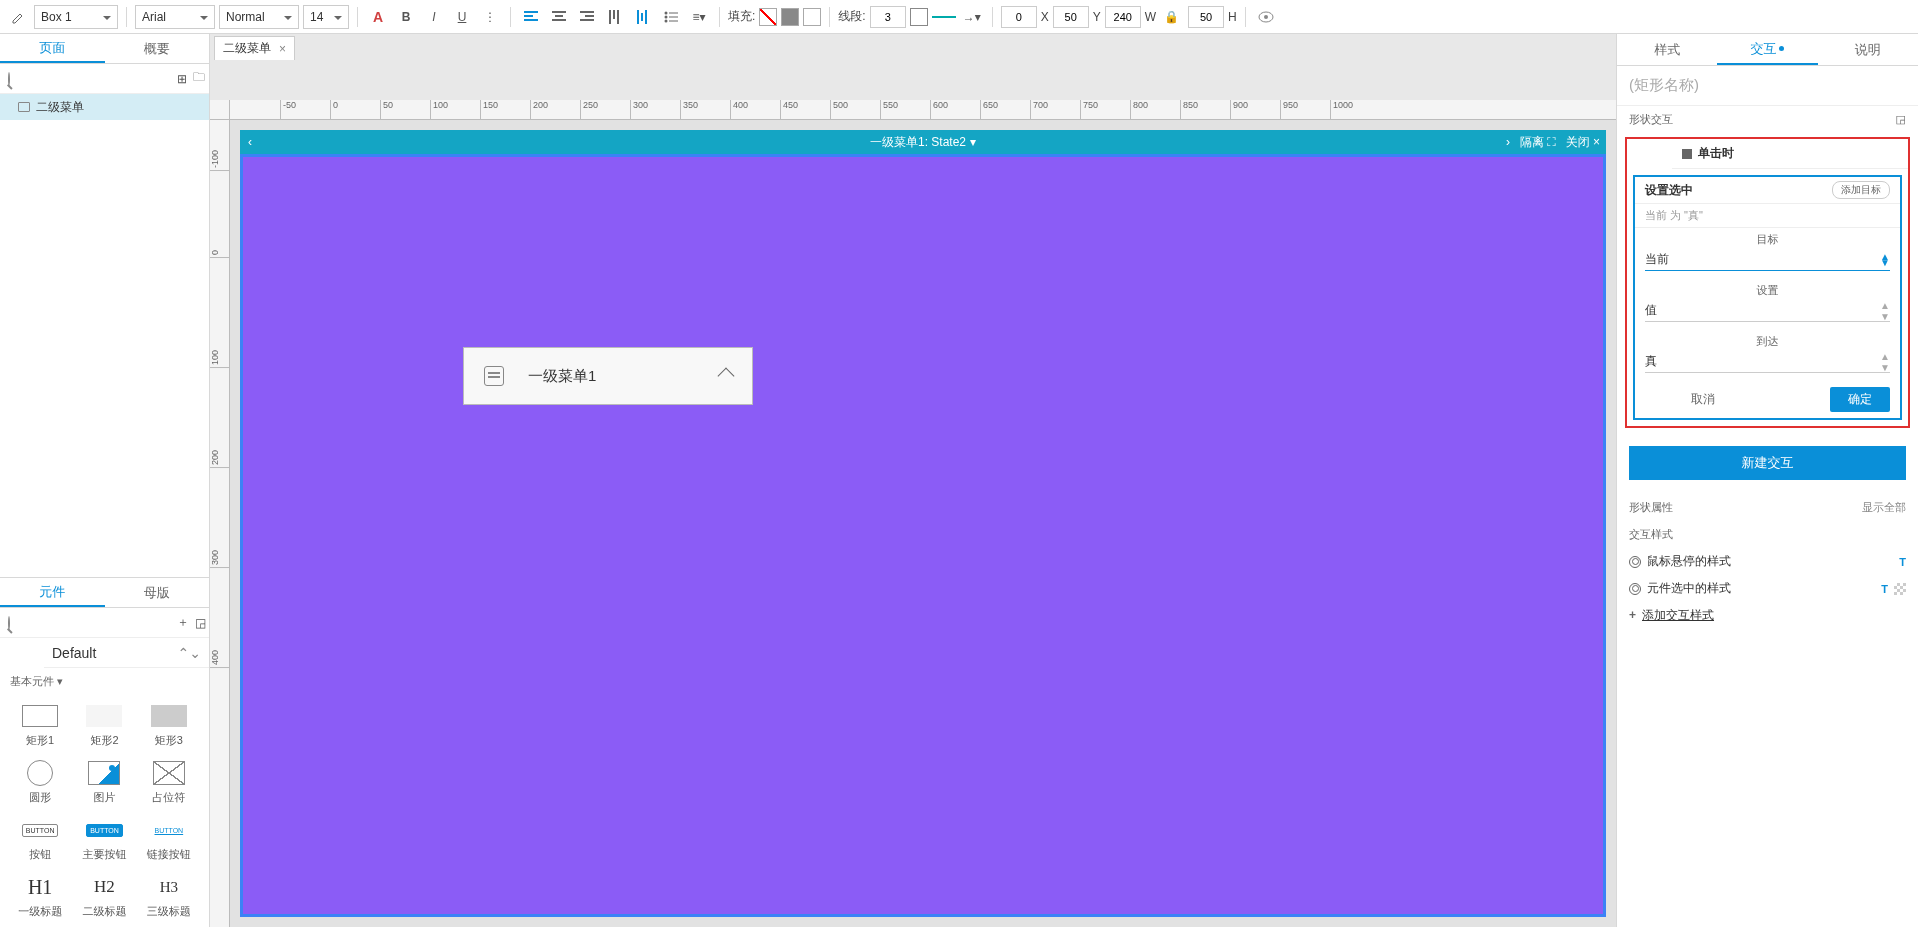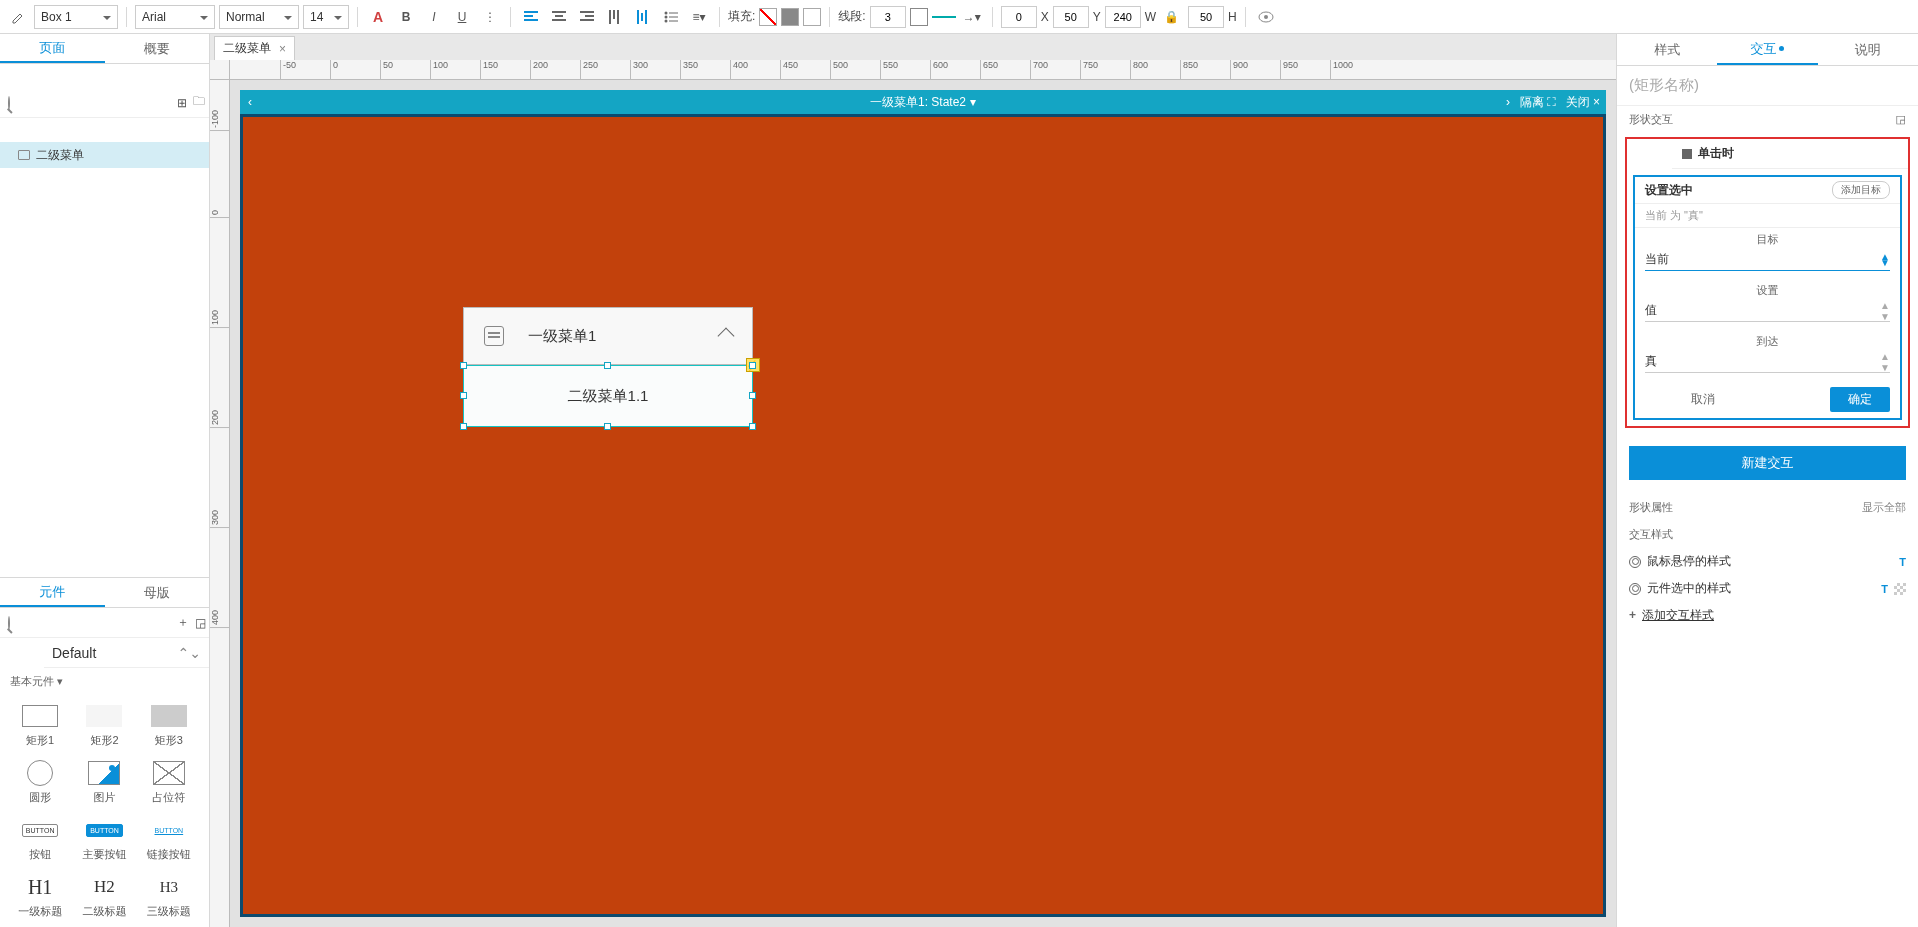--- a/index.html
+++ b/index.html
@@ -14,21 +14,21 @@
 .tb-input { width: 36px; height: 22px; border: 1px solid #ccc; text-align: center; font-size: 11px; }
 .tb-label { font-size: 12px; color: #444; }
 .color-a { color: #d04040; font-weight: bold; font-size: 14px; }
 .swatch { width: 18px; height: 18px; border: 1px solid #aaa; display: inline-block; }
 .swatch.fill-none { background: linear-gradient(to top right, transparent 45%, red 45%, red 55%, transparent 55%), #fff; }
 .swatch.grey { background: #888; }
 .line-swatch { width: 24px; height: 2px; background: #0aa; }
 
 
 .main { display: flex; height: calc(100vh - 34px); }
-.left { width: 210px; border-right: 1px solid #d8d8d8; display: flex; flex-direction: column; gap: 24px; }
+.left { width: 210px; border-right: 1px solid #d8d8d8; display: flex; flex-direction: column; }
 .center { flex: 1; display: flex; flex-direction: column; background: #e8e8e8; min-width: 0; }
 .right { width: 302px; border-left: 1px solid #d8d8d8; display: flex; flex-direction: column; background: #fff; }
 
 
 .panel-tabs { display: flex; height: 30px; border-bottom: 1px solid #d8d8d8; }
 .panel-tab { flex: 1; display: flex; align-items: center; justify-content: center; font-size: 13px; cursor: pointer; color: #666; }
 .panel-tab.active { color: #0a8fd8; border-bottom: 2px solid #0a8fd8; font-weight: 500; }
 .panel-tools { height: 30px; display: flex; align-items: center; padding: 0 8px; gap: 6px; border-bottom: 1px solid #eee; }
 .search-input { flex: 1; border: none; outline: none; font-size: 12px; }
 .search-icon { width: 14px; height: 14px; border: 1.5px solid #888; border-radius: 50%; position: relative; }
@@ -55,30 +55,30 @@
 .w-btn { border: 1px solid #888; font-size: 7px; padding: 2px 3px; border-radius: 2px; }
 .w-btn.primary { background: #0a8fd8; color: #fff; border-color: #0a8fd8; }
 .w-btn.link { border: none; color: #0a8fd8; text-decoration: underline; }
 .w-h { font-weight: normal; font-family: Georgia, serif; }
 .widget-label { font-size: 11px; color: #555; }
 
 
 .tab-bar { height: 26px; background: #e8e8e8; display: flex; align-items: flex-end; padding-left: 4px; }
 .doc-tab { height: 24px; background: #fff; border: 1px solid #ccc; border-bottom: none; padding: 0 8px; display: flex; align-items: center; gap: 8px; font-size: 12px; }
 .close-x { color: #888; cursor: pointer; }
-.ruler-area { flex: 1; position: relative; background: #e2e2e2; overflow: hidden; }
+.ruler-area { flex: 1; position: relative; background: #e2e2e2; overflow: hidden; margin-top: 40px; }
 .ruler-h { position: absolute; left: 20px; right: 0; top: 0; height: 20px; background: #f4f4f4; border-bottom: 1px solid #bbb; display: flex; }
 .ruler-h .tick { position: absolute; top: 0; font-size: 9px; color: #666; border-left: 1px solid #bbb; height: 20px; padding-left: 2px; display: flex; align-items: flex-start; }
 .ruler-v { position: absolute; left: 0; top: 20px; bottom: 0; width: 20px; background: #f4f4f4; border-right: 1px solid #bbb; }
 .ruler-v .tick { position: absolute; left: 0; font-size: 9px; color: #666; border-top: 1px solid #bbb; width: 20px; padding-top: 2px; writing-mode: vertical-rl; transform: rotate(180deg); text-align: right; }
 .ruler-corner { position: absolute; left: 0; top: 0; width: 20px; height: 20px; background: #f4f4f4; border-right: 1px solid #bbb; border-bottom: 1px solid #bbb; }
 .canvas-scroll { position: absolute; left: 20px; top: 20px; right: 0; bottom: 0; overflow: auto; }
 .dp-header { height: 24px; background: #14a5c4; color: #fff; display: flex; align-items: center; justify-content: center; position: absolute; left: 10px; right: 10px; top: 10px; font-size: 12px; }
 .dp-header .right-ctrl { position: absolute; right: 6px; display: flex; gap: 10px; align-items: center; }
-.dp-body { position: absolute; left: 10px; right: 10px; top: 34px; bottom: 10px; background: #c2410c; border: 3px solid #0c4a6e; }
+.dp-body { position: absolute; left: 10px; right: 10px; top: 34px; bottom: 10px; background: #8b5cf6; border: 3px solid #3b82f6; }
 .menu-box { position: absolute; background: #f8f8f8; border: 1px solid #bbb; display: flex; align-items: center; padding: 0 20px; font-size: 15px; color: #333; }
 .menu1 { left: 220px; top: 190px; width: 290px; height: 58px; gap: 24px; }
 .menu1-icon { width: 20px; height: 20px; border: 1.5px solid #888; border-radius: 3px; position: relative; }
 .menu1-icon::before { content: ""; position: absolute; left: 3px; right: 3px; top: 5px; height: 1.5px; background: #888; box-shadow: 0 4px 0 #888; }
 .menu1 .chev { margin-left: auto; width: 12px; height: 12px; border-left: 1.5px solid #666; border-top: 1.5px solid #666; transform: rotate(45deg); }
 .menu2 { left: 220px; top: 248px; width: 290px; height: 62px; justify-content: center; border: 1px solid #14c4c4; background: #fafcfc; }
 .sel-handle { position: absolute; width: 7px; height: 7px; background: #fff; border: 1px solid #14a5c4; }
 .lightning { position: absolute; right: -8px; top: -8px; width: 14px; height: 14px; background: #ffe066; border: 1px solid #caa000; display: flex; align-items: center; justify-content: center; font-size: 10px; color: #806000; }
 
 
@@ -380,32 +380,20 @@
             <span><span>隔离</span> ⛶</span>
             <span><span>关闭</span> ×</span>
           </div>
         </div>
         <div class="dp-body">
           <div class="menu-box menu1">
             <span class="menu1-icon"></span>
             <span>一级菜单1</span>
             <span class="chev"></span>
           </div>
-          <div class="menu-box menu2">
-            <span>二级菜单1.1</span>
-            <span class="lightning">⚡</span>
-            <span class="sel-handle" style="left:-4px;top:-4px"></span>
-            <span class="sel-handle" style="left:50%;top:-4px;margin-left:-4px"></span>
-            <span class="sel-handle" style="right:-4px;top:-4px"></span>
-            <span class="sel-handle" style="left:-4px;top:50%;margin-top:-4px"></span>
-            <span class="sel-handle" style="right:-4px;top:50%;margin-top:-4px"></span>
-            <span class="sel-handle" style="left:-4px;bottom:-4px"></span>
-            <span class="sel-handle" style="left:50%;bottom:-4px;margin-left:-4px"></span>
-            <span class="sel-handle" style="right:-4px;bottom:-4px"></span>
-          </div>
         </div>
       </div>
     </div>
   </div>
 
   <div class="right">
     <div class="right-tabs">
       <div class="right-tab">样式</div>
       <div class="right-tab active">
           <span>交互</span>

